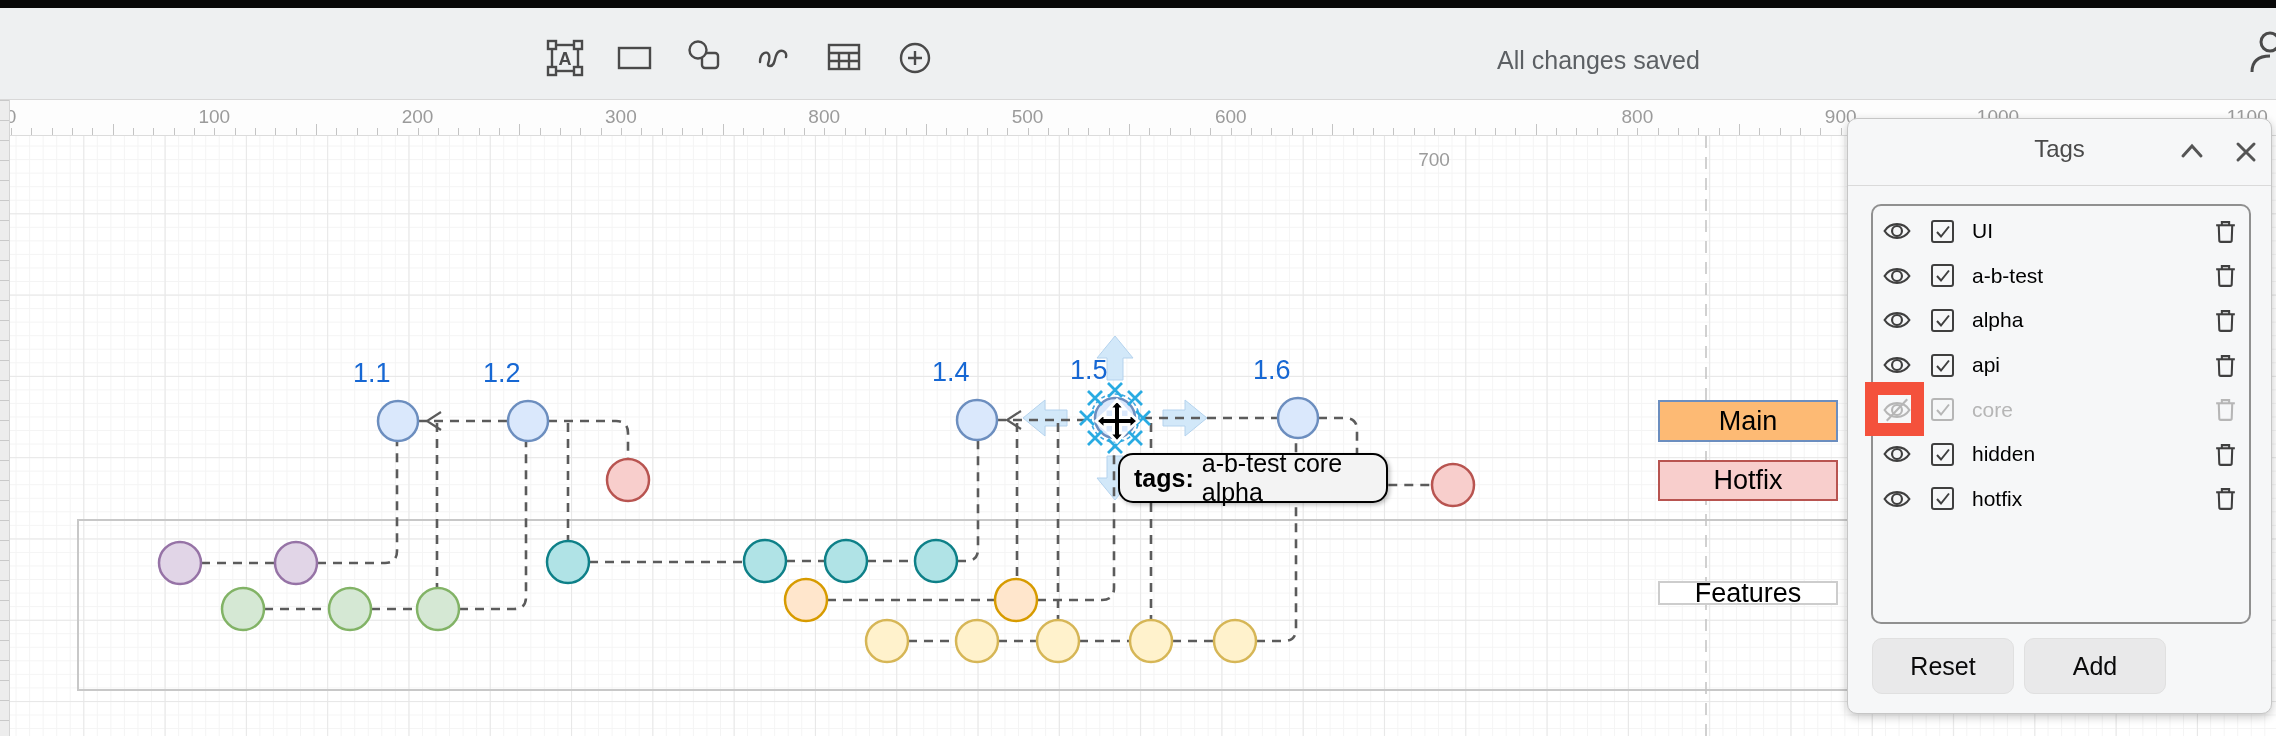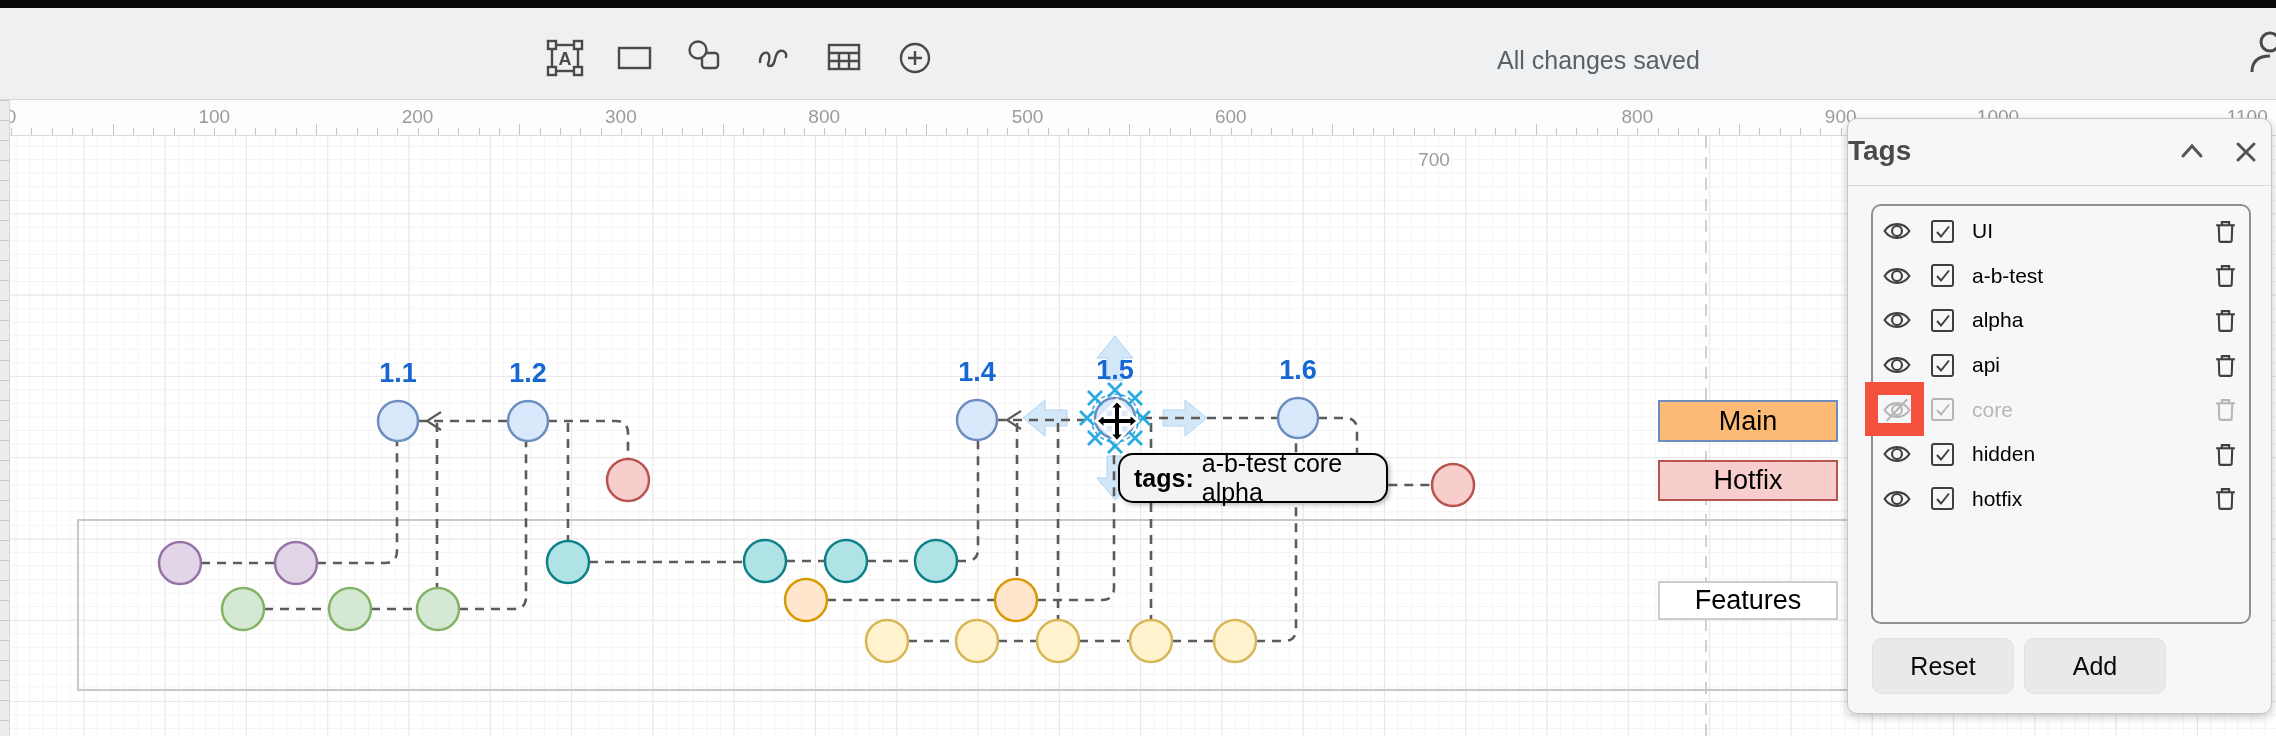--- a/index.html
+++ b/index.html
@@ -27,33 +27,33 @@
   .canvas{position:absolute;left:9px;top:135px;width:2267px;height:601px;background:#fff;z-index:1;
     background-image:
       linear-gradient(to right,#e7e7e7 1px,transparent 1px),
       linear-gradient(to bottom,#e7e7e7 1px,transparent 1px),
       linear-gradient(to right,#f4f4f4 1px,transparent 1px),
       linear-gradient(to bottom,#f4f4f4 1px,transparent 1px);
     background-size:81.3px 81.3px,81.3px 81.3px,13.55px 13.55px,13.55px 13.55px;
     background-position:-7px -3px;}
   #scene{position:absolute;left:0;top:0;width:2276px;height:736px;z-index:2;pointer-events:none;}
   #scene .clickable{pointer-events:auto;cursor:pointer;}
-  .version-label{position:absolute;width:90px;text-align:center;font-size:27px;font-weight:bold;z-index:3;}
+  .version-label{position:absolute;width:90px;font-size:27px;font-weight:normal;z-index:3;}
   .branch-label{position:absolute;border:2px solid;display:flex;align-items:center;justify-content:center;
                 font-size:27px;color:#000;z-index:3;box-sizing:border-box;cursor:pointer;}
   .tooltip{position:absolute;border:2px solid #000;background:#f3f3f3;z-index:4;
            font-size:25px;display:flex;align-items:center;padding-left:14px;box-sizing:border-box;
            box-shadow:2px 2px 4px rgba(0,0,0,.25);}
   .tooltip b{margin-right:8px;}
   
   .panel{position:absolute;left:1847px;top:118px;width:423px;height:594px;background:#f6f7f8;
          border:1px solid #c6c6c6;border-radius:10px;box-shadow:0 3px 10px rgba(0,0,0,.22);z-index:10;}
   .panel-header{position:relative;height:66px;border-bottom:1px solid #dadada;}
-  .panel-title{position:absolute;left:0;right:0;top:16px;text-align:left;
-               font-size:28px;font-weight:bold;color:#4a4a4a;}
+  .panel-title{position:absolute;left:0;right:0;top:16px;text-align:center;
+               font-size:24px;font-weight:normal;color:#4a4a4a;}
   .panel-hicon{position:absolute;top:19px;width:28px;height:28px;cursor:pointer;}
   .panel-hicon svg{stroke:#555;fill:none;stroke-width:3;stroke-linecap:round;}
   .collapse{left:330px;} .close{left:384px;}
   .tag-list{position:absolute;left:23px;top:85px;width:380px;height:420px;border:2px solid #909090;
             border-radius:10px;box-sizing:border-box;padding-top:3px;}
   .tag-row{height:44.6px;display:flex;align-items:center;padding:0 10px;color:#3f3f3f;}
   .tag-row .ic{flex:none;display:flex;align-items:center;justify-content:center;}
   .tag-row svg{stroke:currentColor;fill:none;stroke-width:2;}
   .eye-wrap{position:relative;width:28px;height:28px;cursor:pointer;}
   .eye-wrap.hl::after{content:"";position:absolute;left:-18px;top:-14px;width:33px;height:28px;
@@ -321,21 +321,21 @@
     <path d="M0 -21 L8 -12 L3.5 -12 L3.5 -3.5 L12 -3.5 L12 -8 L21 0 L12 8 L12 3.5 L3.5 3.5 L3.5 12 L8 12 L0 21 L-8 12 L-3.5 12 L-3.5 3.5 L-12 3.5 L-12 8 L-21 0 L-12 -8 L-12 -3.5 L-3.5 -3.5 L-3.5 -12 L-8 -12 Z" transform="translate(1117 421)" fill="#000" stroke="#fff" stroke-width="3"></path>
   </svg>
 <div id="labels">
     <div class="version-label" style="left: 353px; top: 358px; color: rgb(22, 103, 211);">1.1</div>
     <div class="version-label" style="left: 483px; top: 358px; color: rgb(22, 103, 211);">1.2</div>
     <div class="version-label" style="left: 932px; top: 357px; color: rgb(22, 103, 211);">1.4</div>
     <div class="version-label" style="left: 1070px; top: 355px; color: rgb(22, 103, 211);">1.5</div>
     <div class="version-label" style="left: 1253px; top: 355px; color: rgb(22, 103, 211);">1.6</div>
     <div class="branch-label" style="left: 1658px; top: 400px; width: 180px; height: 42px; background: #fdba74; border-color: rgb(108, 142, 191);">Main</div>
     <div class="branch-label" style="left: 1658px; top: 460px; width: 180px; height: 41px; background: rgb(248, 206, 204); border-color: rgb(184, 84, 80);">Hotfix</div>
-    <div class="branch-label" style="left: 1658px; top: 581px; width: 180px; height: 39px; background: rgb(255, 255, 255); border-color: rgb(205, 205, 205);">Features</div>
+    <div class="branch-label" style="left: 1658px; top: 581px; width: 180px; height: 24px; background: rgb(255, 255, 255); border-color: rgb(205, 205, 205);">Features</div>
   </div>
 
 <div class="tooltip" id="tooltip" style="left: 1118px; top: 453px; width: 270px; height: 50px; border-radius: 15px;">
   <b>tags:</b>
   <span>a-b-test core alpha</span>
 </div>
 
 <div class="panel">
   <div class="panel-header">
     <div class="panel-title">Tags</div>

